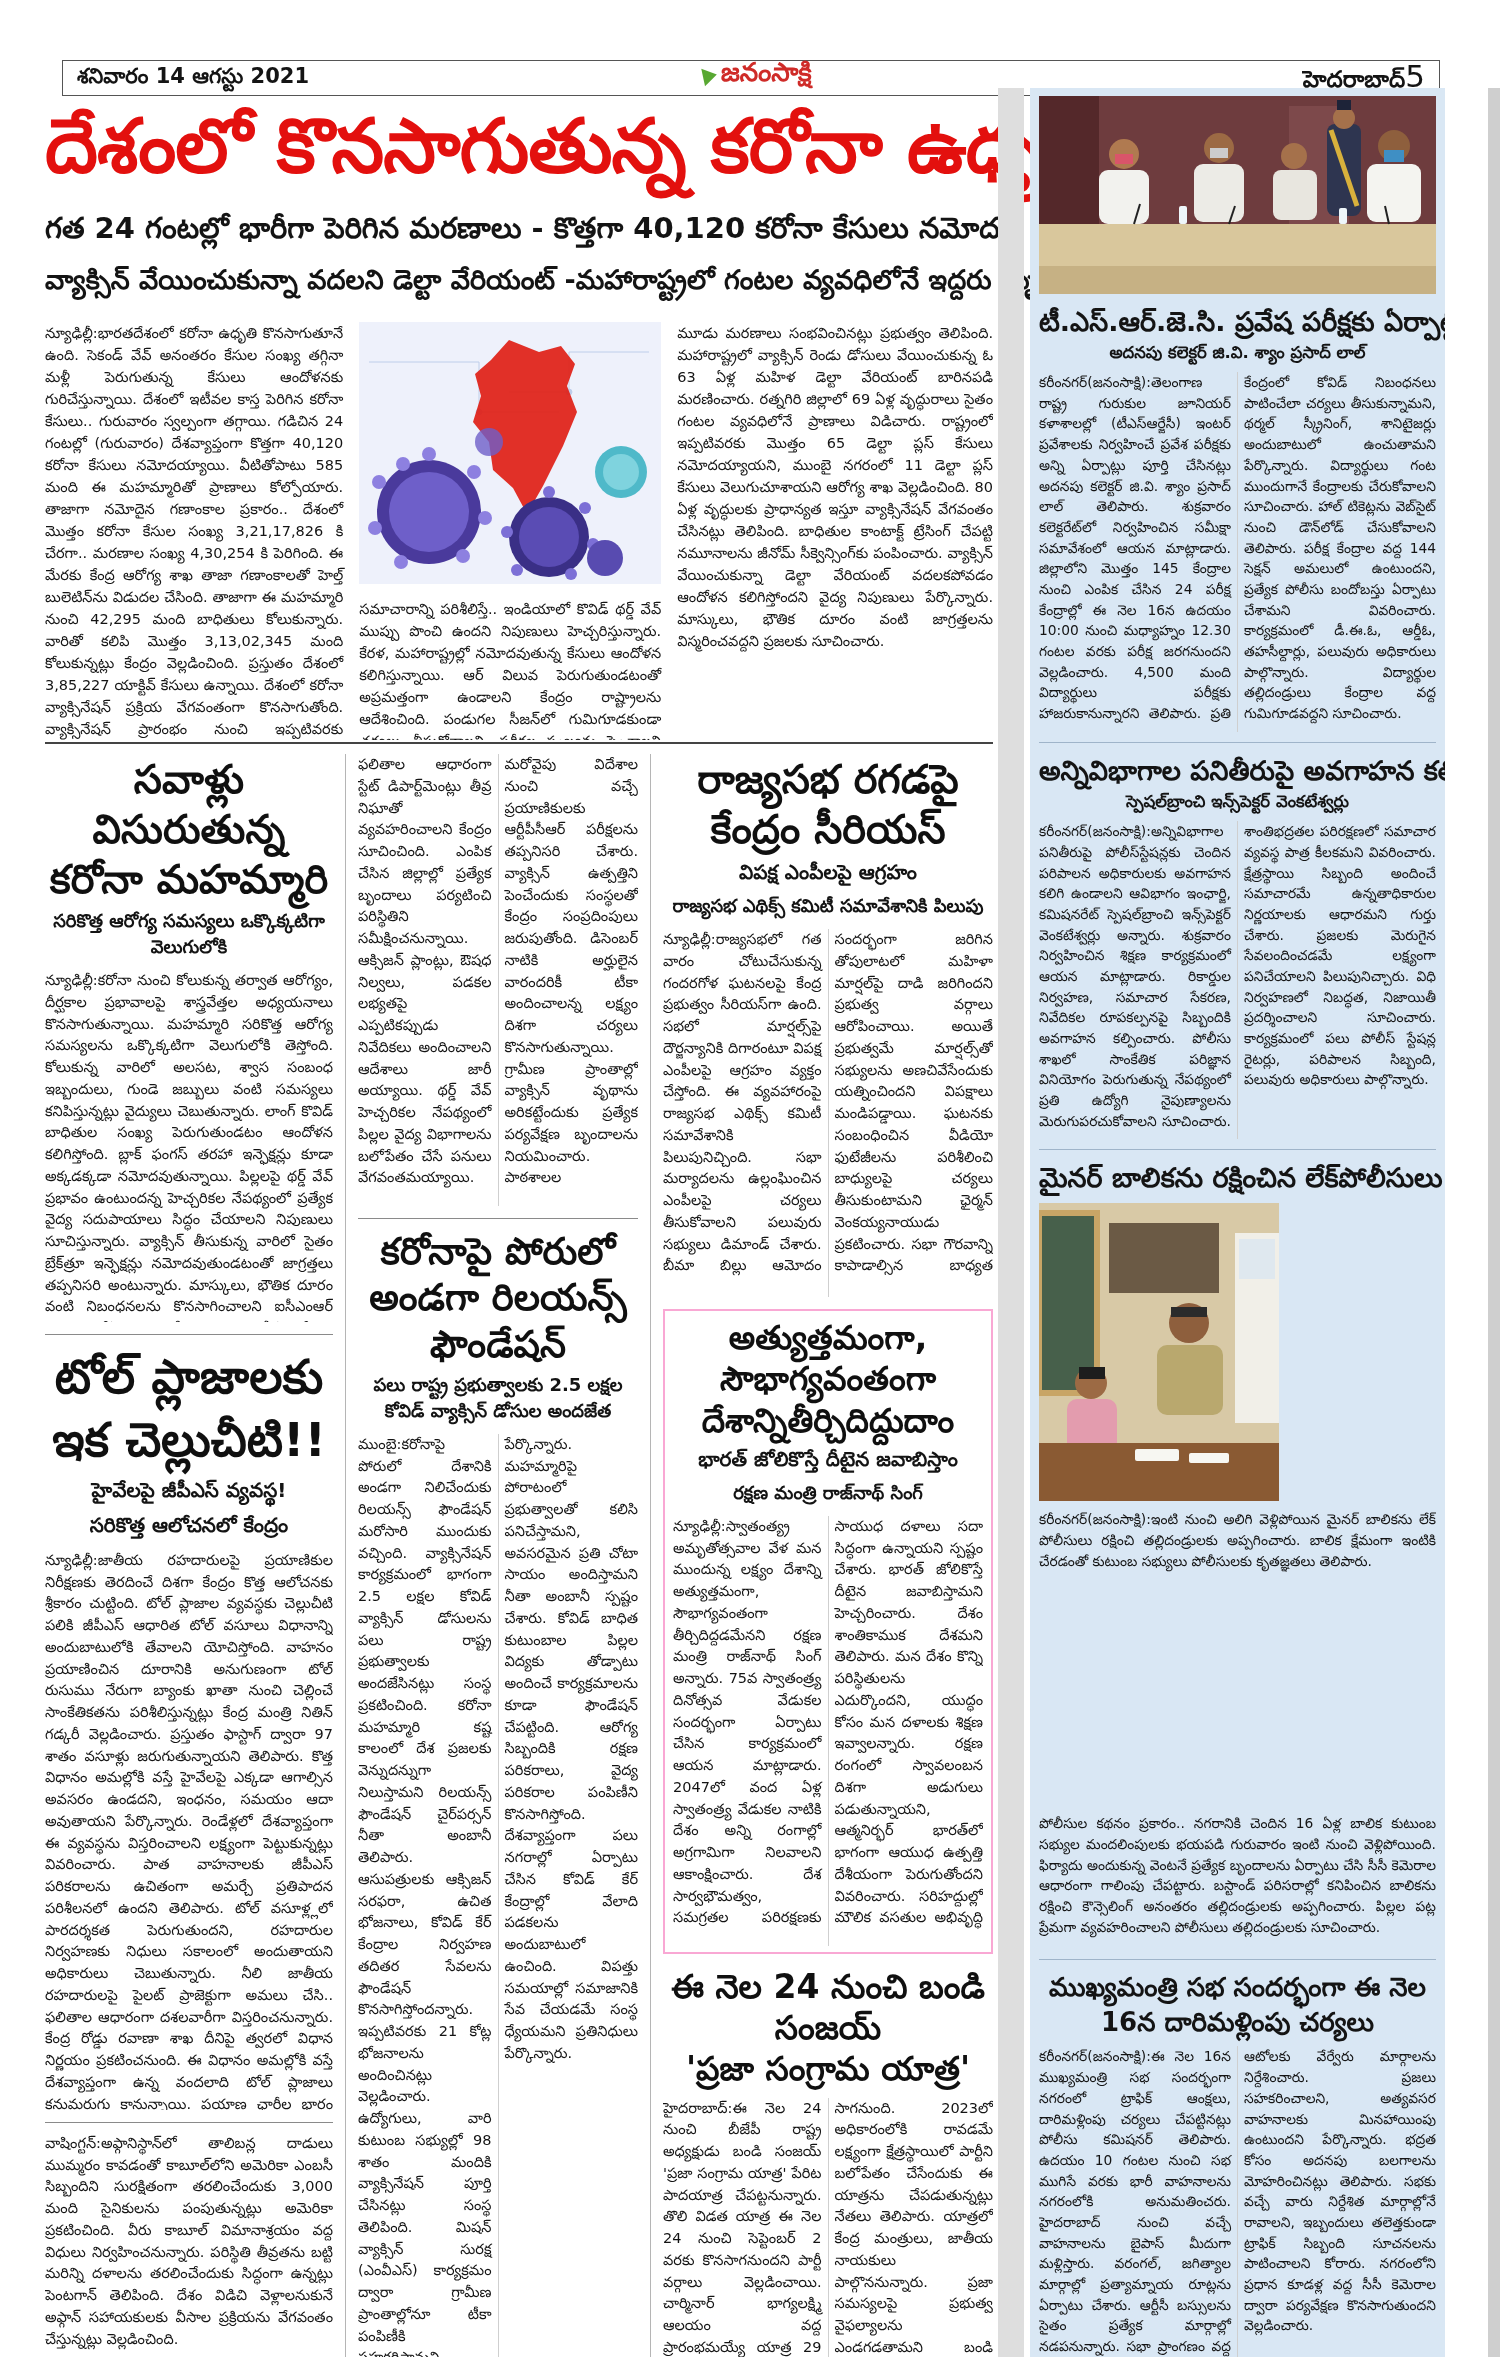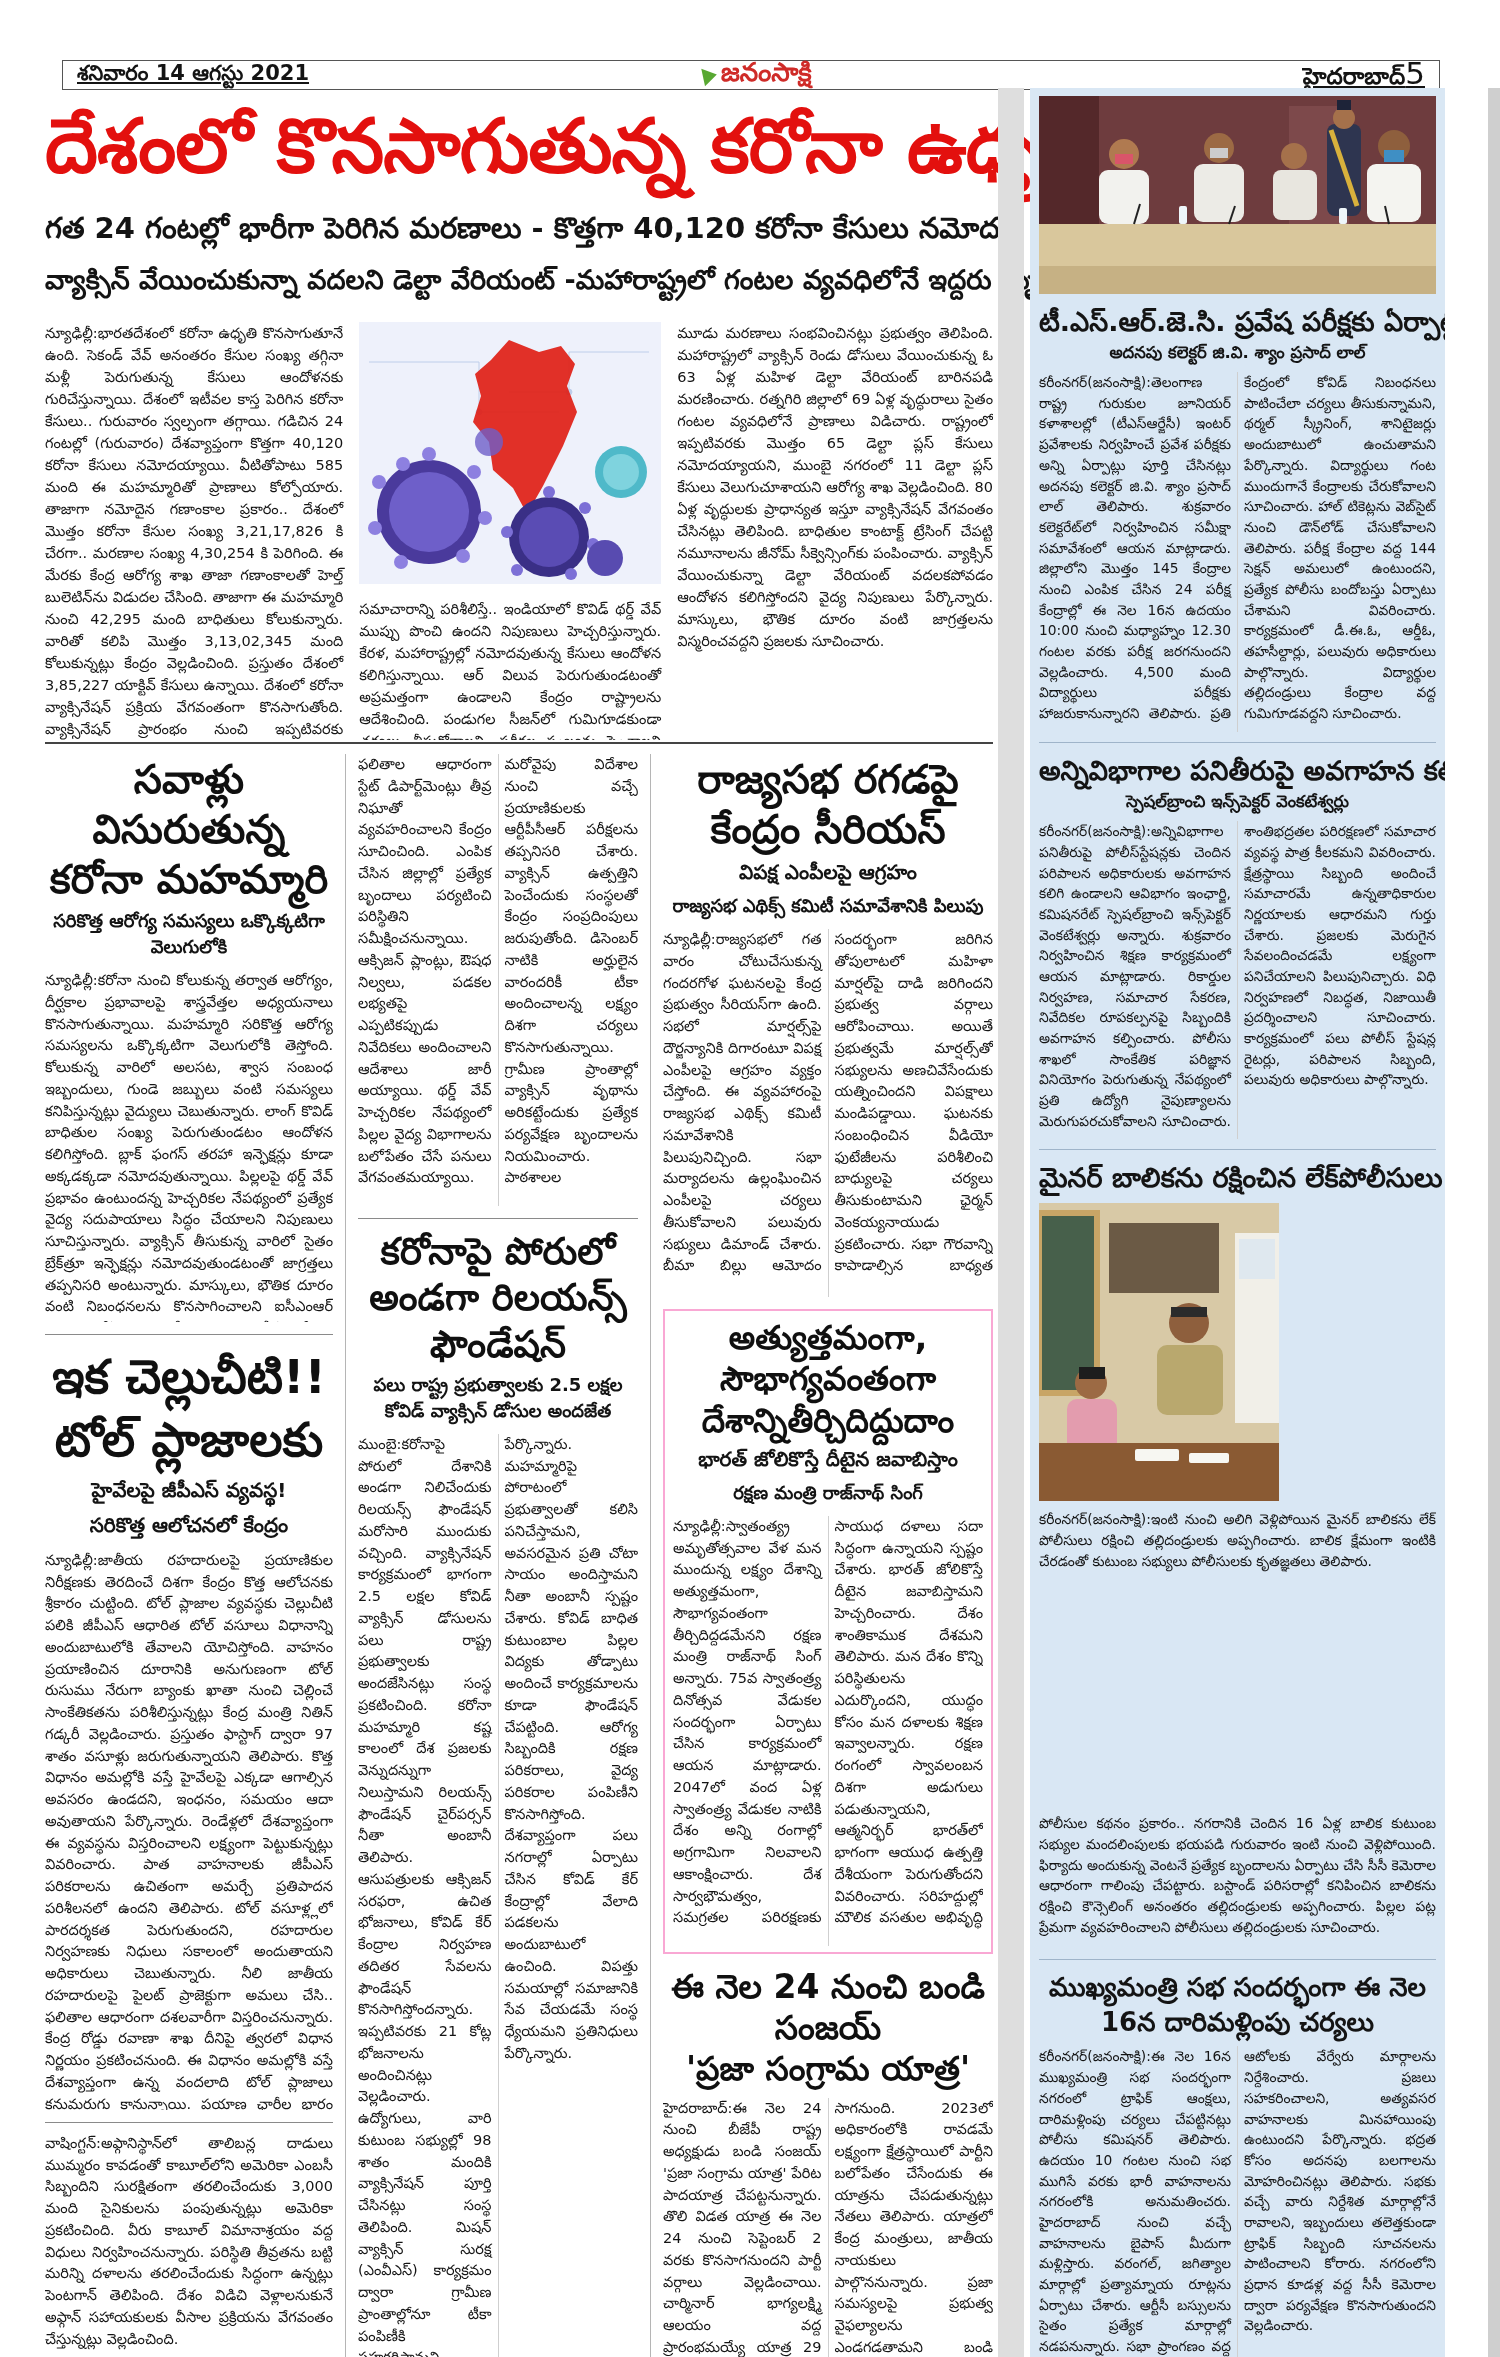--- a/index.html
+++ b/index.html
@@ -1,22 +1,22 @@
 <!DOCTYPE html>
 <html><head>
 <meta charset="utf-8">
 <style>
   * { margin:0; padding:0; box-sizing:border-box; }
   html,body { background:#ffffff; }
   body { font-family:"DejaVu Sans", sans-serif; color:#141414; }
   .page { position:relative; width:1500px; height:2357px; background:#fff; overflow:hidden; }
 
   
-  .header-bar { position:absolute; left:62px; top:60px; width:1378px; height:30px;
-    border:1px solid #555; display:flex; align-items:center; padding:0 14px; background:#fff;text-decoration:underline; }
+  .header-bar { position:absolute; left:62px; top:60px; width:1378px; height:36px;
+    border:1px solid #555; display:flex; align-items:center; padding:0 14px; background:#fff; }
   .header-date { font-size:21px; font-weight:700; }
   .header-logo { position:absolute; left:640px; top:-4px; display:flex; align-items:center; gap:4px; }
   .logo-leaf { width:0; height:0; border-left:14px solid #58a832; border-top:9px solid transparent;
     border-bottom:9px solid transparent; transform:rotate(-12deg); }
   .logo-text { color:#cf2b28; font-size:26px; font-weight:800; transform:skewX(-4deg); }
   .header-right { margin-left:auto; display:flex; align-items:baseline; }
   .header-edition { font-size:23px; font-weight:700; }
   .header-pageno { font-size:31px; font-weight:400; }
 
   
@@ -153,22 +153,22 @@
         <div class="hl-center hl-40">
           <div>సవాళ్లు విసురుతున్న</div>
           <div>కరోనా మహమ్మారి</div>
         </div>
         <div class="sub-center sub-18">సరికొత్త ఆరోగ్య సమస్యలు ఒక్కొక్కటిగా వెలుగులోకి</div>
         <div class="body-txt" style="height:352px; margin-top:8px;">న్యూఢిల్లీ:కరోనా నుంచి కోలుకున్న తర్వాత ఆరోగ్యం, దీర్ఘకాల ప్రభావాలపై శాస్త్రవేత్తల అధ్యయనాలు కొనసాగుతున్నాయి. మహమ్మారి సరికొత్త ఆరోగ్య సమస్యలను ఒక్కొక్కటిగా వెలుగులోకి తెస్తోంది. కోలుకున్న వారిలో అలసట, శ్వాస సంబంధ ఇబ్బందులు, గుండె జబ్బులు వంటి సమస్యలు కనిపిస్తున్నట్లు వైద్యులు చెబుతున్నారు. లాంగ్ కొవిడ్ బాధితుల సంఖ్య పెరుగుతుండటం ఆందోళన కలిగిస్తోంది. బ్లాక్ ఫంగస్ తరహా ఇన్ఫెక్షన్లు కూడా అక్కడక్కడా నమోదవుతున్నాయి. పిల్లలపై థర్డ్ వేవ్ ప్రభావం ఉంటుందన్న హెచ్చరికల నేపథ్యంలో ప్రత్యేక వైద్య సదుపాయాలు సిద్ధం చేయాలని నిపుణులు సూచిస్తున్నారు. వ్యాక్సిన్ తీసుకున్న వారిలో సైతం బ్రేక్‌త్రూ ఇన్ఫెక్షన్లు నమోదవుతుండటంతో జాగ్రత్తలు తప్పనిసరి అంటున్నారు. మాస్కులు, భౌతిక దూరం వంటి నిబంధనలను కొనసాగించాలని ఐసీఎంఆర్ స్పష్టం చేసింది. కరోనా ఇంకా వీడిపోలేదన్న విషయాన్ని ప్రజలు గుర్తుంచుకోవాలని హెచ్చరించింది.</div>
       </div>
       <div class="art-rule"></div>
       <div>
         <div class="hl-center hl-46">
+          <div>టోల్ ప్లాజాలకు</div>
           <div>ఇక చెల్లుచీటి!!</div>
-          <div>టోల్ ప్లాజాలకు</div>
         </div>
         <div class="sub-center sub-20">హైవేలపై జీపీఎస్ వ్యవస్థ!</div>
         <div class="sub-center sub-20" style="margin-top:6px;">సరికొత్త ఆలోచనలో కేంద్రం</div>
         <div class="body-txt" style="height:560px; margin-top:8px;">న్యూఢిల్లీ:జాతీయ రహదారులపై ప్రయాణికుల నిరీక్షణకు తెరదించే దిశగా కేంద్రం కొత్త ఆలోచనకు శ్రీకారం చుట్టింది. టోల్ ప్లాజాల వ్యవస్థకు చెల్లుచీటి పలికి జీపీఎస్ ఆధారిత టోల్ వసూలు విధానాన్ని అందుబాటులోకి తేవాలని యోచిస్తోంది. వాహనం ప్రయాణించిన దూరానికి అనుగుణంగా టోల్ రుసుము నేరుగా బ్యాంకు ఖాతా నుంచి చెల్లించే సాంకేతికతను పరిశీలిస్తున్నట్లు కేంద్ర మంత్రి నితిన్ గడ్కరీ వెల్లడించారు. ప్రస్తుతం ఫాస్టాగ్ ద్వారా 97 శాతం వసూళ్లు జరుగుతున్నాయని తెలిపారు. కొత్త విధానం అమల్లోకి వస్తే హైవేలపై ఎక్కడా ఆగాల్సిన అవసరం ఉండదని, ఇంధనం, సమయం ఆదా అవుతాయని పేర్కొన్నారు. రెండేళ్లలో దేశవ్యాప్తంగా ఈ వ్యవస్థను విస్తరించాలని లక్ష్యంగా పెట్టుకున్నట్లు వివరించారు. పాత వాహనాలకు జీపీఎస్ పరికరాలను ఉచితంగా అమర్చే ప్రతిపాదన పరిశీలనలో ఉందని తెలిపారు. టోల్ వసూళ్ల్లలో పారదర్శకత పెరుగుతుందని, రహదారుల నిర్వహణకు నిధులు సకాలంలో అందుతాయని అధికారులు చెబుతున్నారు. నీలి జాతీయ రహదారులపై పైలట్ ప్రాజెక్టుగా అమలు చేసి.. ఫలితాల ఆధారంగా దశలవారీగా విస్తరించనున్నారు. కేంద్ర రోడ్డు రవాణా శాఖ దీనిపై త్వరలో విధాన నిర్ణయం ప్రకటించనుంది. ఈ విధానం అమల్లోకి వస్తే దేశవ్యాప్తంగా ఉన్న వందలాది టోల్ ప్లాజాలు కనుమరుగు కానున్నాయి. ప్రయాణ ఛార్జీల భారం కూడా హేతుబద్ధంగా మారుతుందని నిపుణులు అంచనా వేస్తున్నారు.</div>
       </div>
       <div class="art-rule"></div>
       <div>
         <div class="body-txt" style="height:250px; margin-top:8px;">వాషింగ్టన్:అఫ్గానిస్థాన్‌లో తాలిబన్ల దాడులు ముమ్మరం కావడంతో కాబూల్‌లోని అమెరికా ఎంబసీ సిబ్బందిని సురక్షితంగా తరలించేందుకు 3,000 మంది సైనికులను పంపుతున్నట్లు అమెరికా ప్రకటించింది. వీరు కాబూల్ విమానాశ్రయం వద్ద విధులు నిర్వహించనున్నారు. పరిస్థితి తీవ్రతను బట్టి మరిన్ని దళాలను తరలించేందుకు సిద్ధంగా ఉన్నట్లు పెంటగాన్ తెలిపింది. దేశం విడిచి వెళ్లాలనుకునే అఫ్గాన్ సహాయకులకు వీసాల ప్రక్రియను వేగవంతం చేస్తున్నట్లు వెల్లడించింది.</div>
       </div>
     </div>

